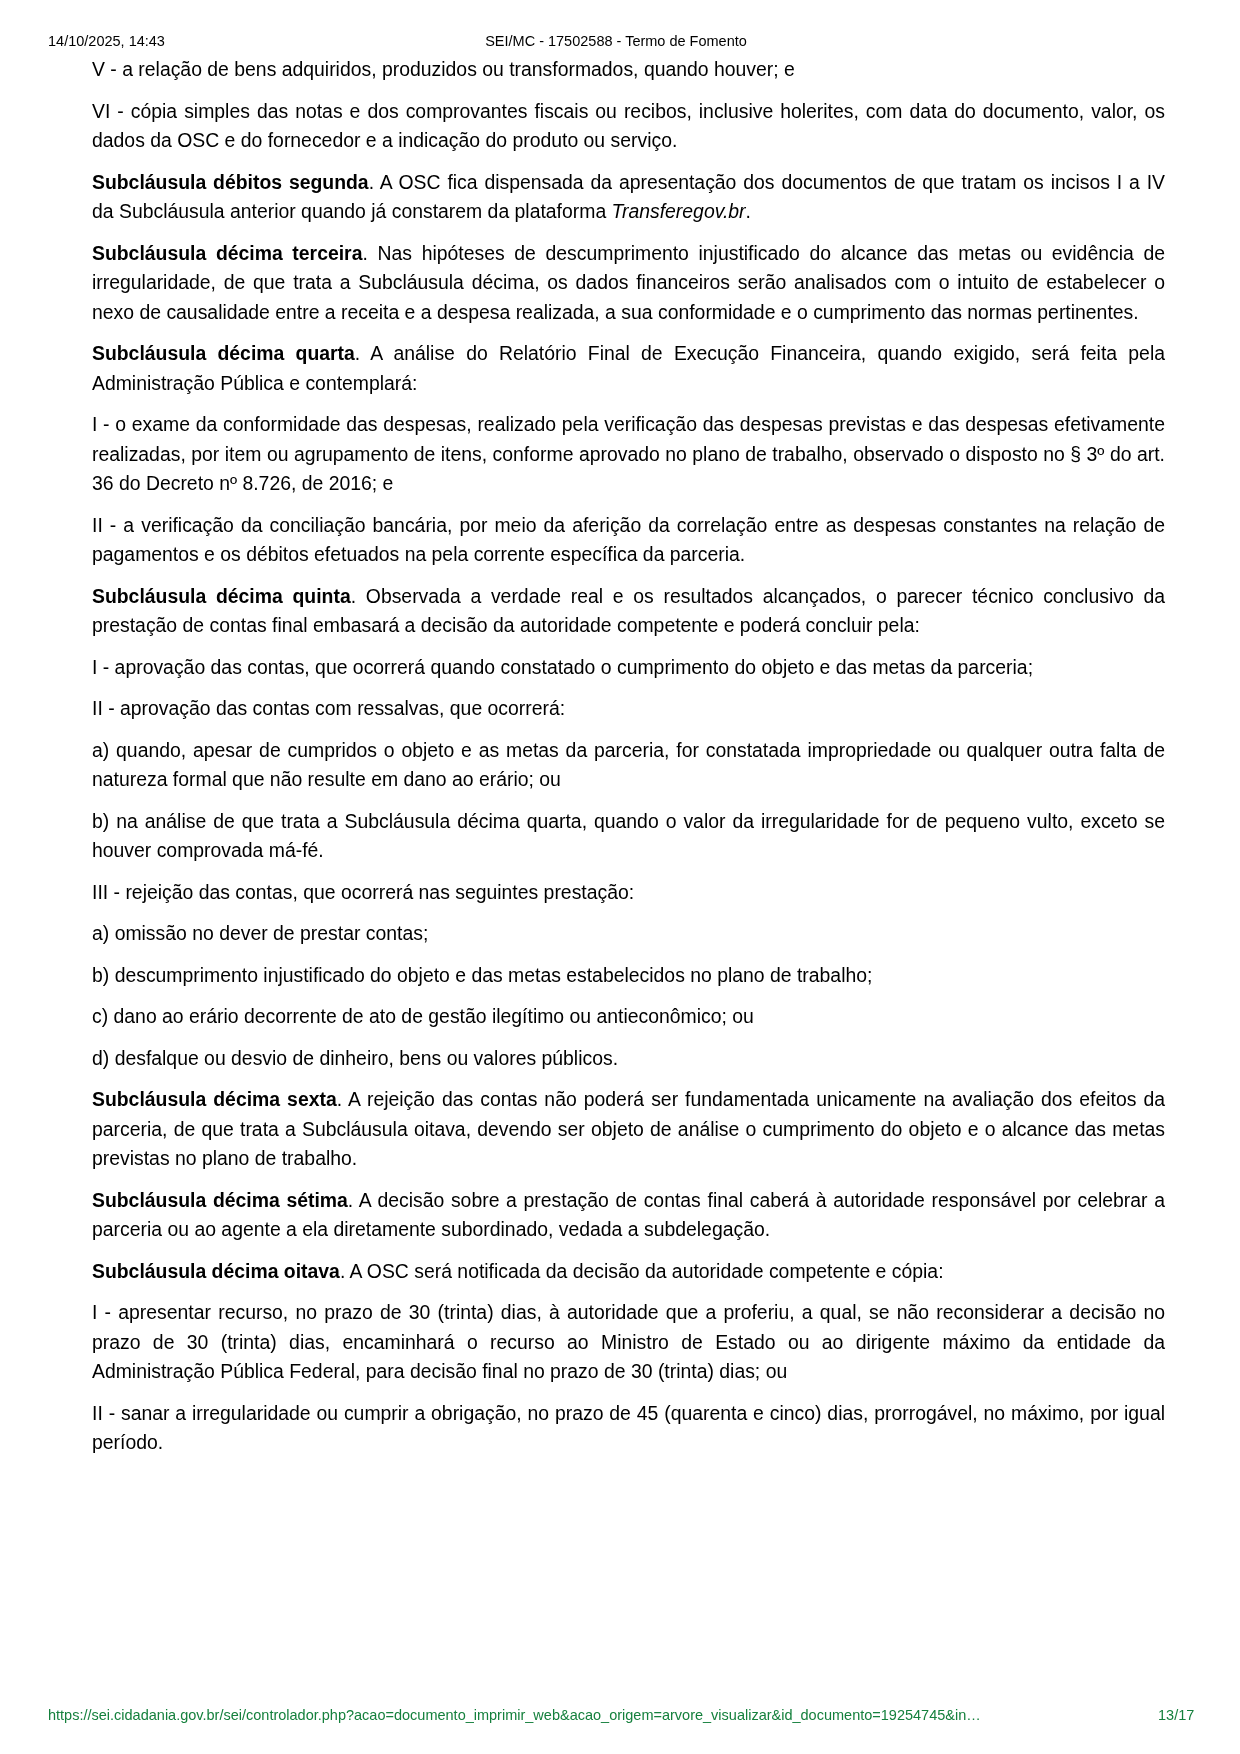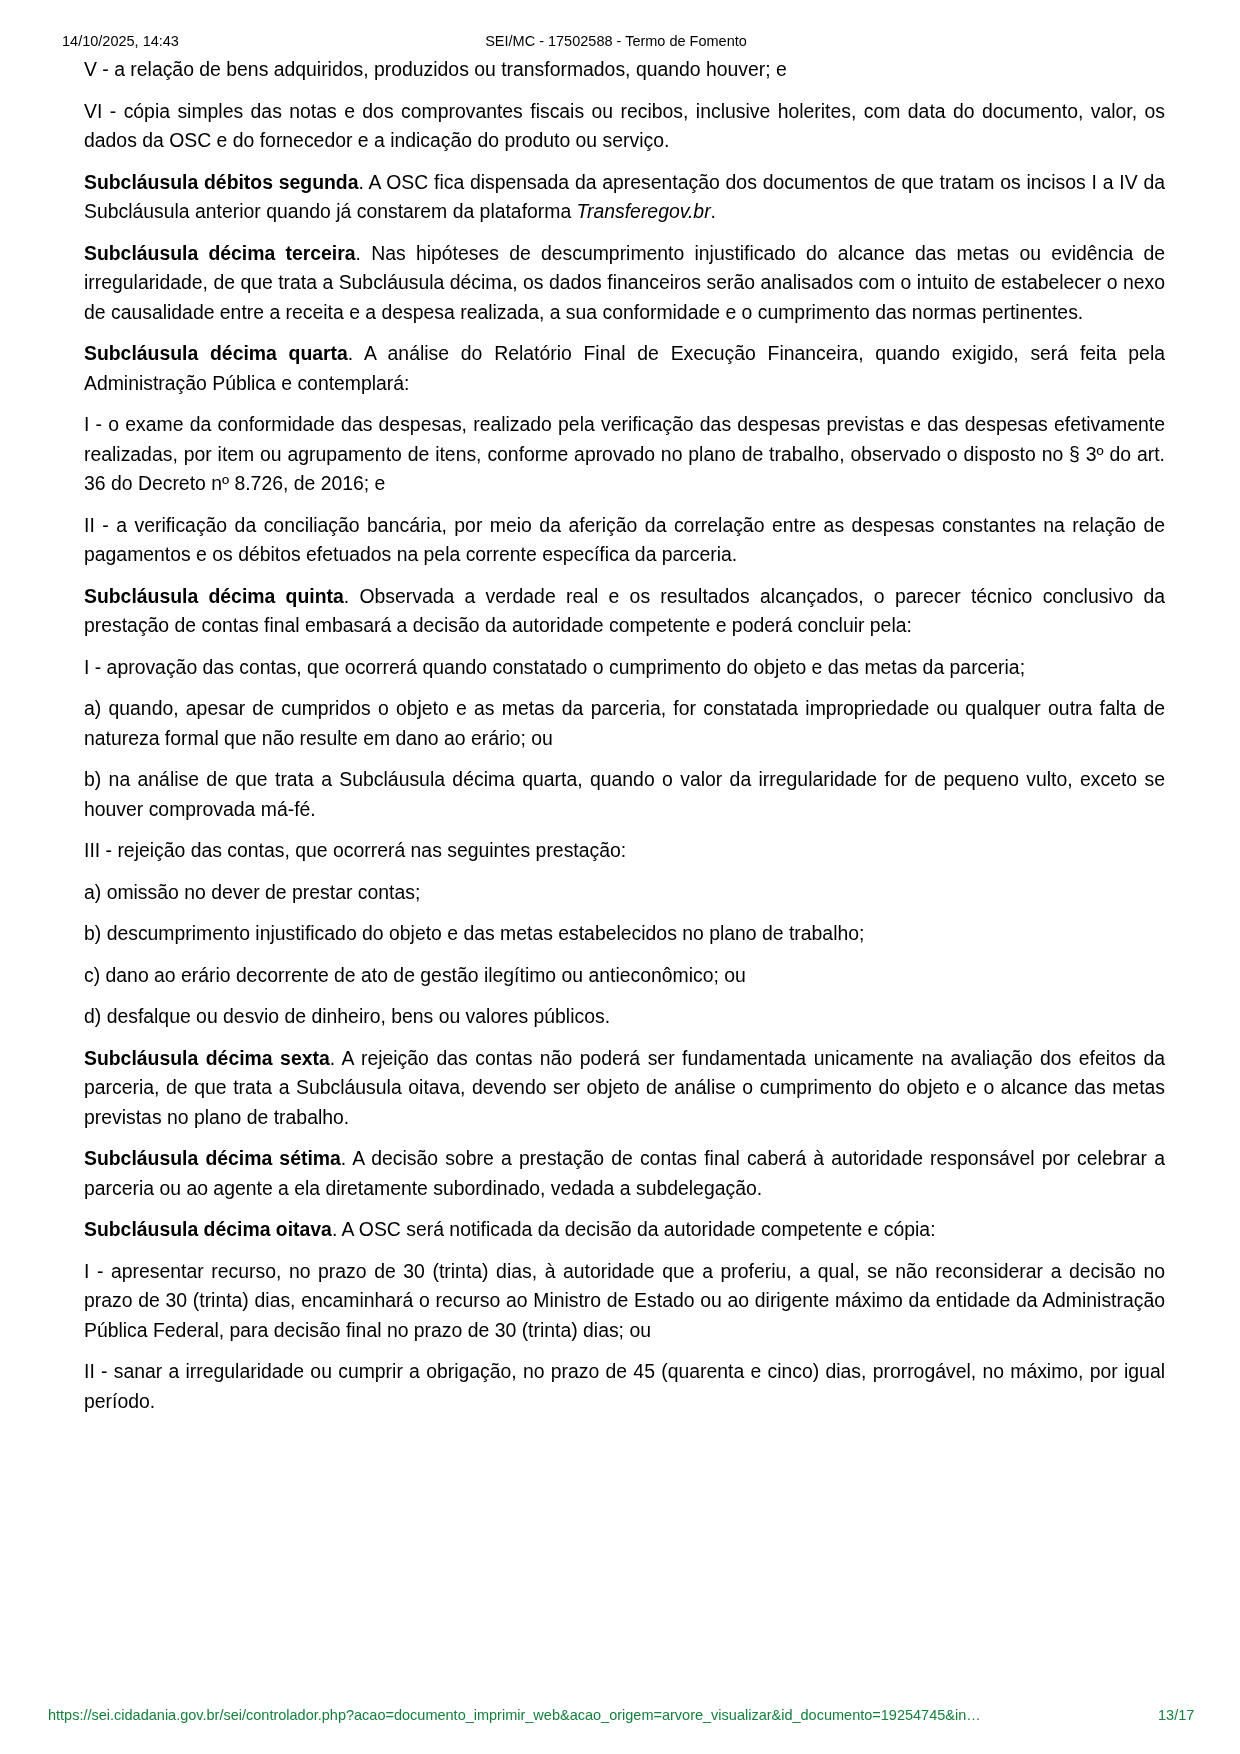--- a/index.html
+++ b/index.html
@@ -4,35 +4,35 @@
   <style>
     html, body { margin: 0; padding: 0; background: #ffffff; }
     body {
       width: 1240px; height: 1754px; position: relative; overflow: hidden;
       color: #000;
     }
     .print-header {
       position: absolute; top: 30px; left: 0; width: 1240px; height: 20px;
       font-family: "Liberation Sans", sans-serif; font-size: 14.5px; color: #000;
     }
-    .print-header .date { position: absolute; left: 48px; top: 3px; margin-left: 14px; }
+    .print-header .date { position: absolute; left: 48px; top: 3px; }
     .print-header .title { position: absolute; left: 0; width: 1232px; text-align: center; top: 3px; }
     .print-footer {
       position: absolute; top: 1704px; left: 0; width: 1240px; height: 20px;
       font-family: "Liberation Sans", sans-serif; font-size: 14.5px; color: #15803d;
     }
     .print-footer .url { position: absolute; left: 48px; top: 3px; white-space: nowrap; }
     .print-footer .page { position: absolute; left: 1158px; top: 3px; }
     .content {
       position: absolute; top: 55px; left: 84px; width: 1081px;
       font-family: "Liberation Sans", sans-serif;
       font-size: 19.4px; line-height: 29.5px;
     }
     .content p {
-      margin: 0 0 12px 0; text-align: justify;
+      margin: 0 0 12px 8px; text-align: justify;
     }
     .content b { font-weight: bold; }
     .content i { font-style: italic; }
   </style>
 </head>
 <body>
 
 <div class="print-header">
   <span class="date">14/10/2025, 14:43</span>
   <span class="title">SEI/MC - 17502588 - Termo de Fomento</span>
@@ -41,20 +41,21 @@
 <div class="content" id="doc-body">
     <p><span>V - a relação de bens adquiridos, produzidos ou transformados, quando houver; e</span></p>
     <p><span>VI - cópia simples das notas e dos comprovantes fiscais ou recibos, inclusive holerites, com data do documento, valor, os dados da OSC e do fornecedor e a indicação do produto ou serviço.</span></p>
     <p><b>Subcláusula débitos segunda</b><span>. A OSC fica dispensada da apresentação dos documentos de que tratam os incisos I a IV da Subcláusula anterior quando já constarem da plataforma </span><i>Transferegov.br</i><span>.</span></p>
     <p><b>Subcláusula décima terceira</b><span>. Nas hipóteses de descumprimento injustificado do alcance das metas ou evidência de irregularidade, de que trata a Subcláusula décima, os dados financeiros serão analisados com o intuito de estabelecer o nexo de causalidade entre a receita e a despesa realizada, a sua conformidade e o cumprimento das normas pertinentes.</span></p>
     <p><b>Subcláusula décima quarta</b><span>. A análise do Relatório Final de Execução Financeira, quando exigido, será feita pela Administração Pública e contemplará:</span></p>
     <p><span>I - o exame da conformidade das despesas, realizado pela verificação das despesas previstas e das despesas efetivamente realizadas, por item ou agrupamento de itens, conforme aprovado no plano de trabalho, observado o disposto no § 3º do art. 36 do Decreto nº 8.726, de 2016; e</span></p>
     <p><span>II - a verificação da conciliação bancária, por meio da aferição da correlação entre as despesas constantes na relação de pagamentos e os débitos efetuados na pela corrente específica da parceria.</span></p>
     <p><b>Subcláusula décima quinta</b><span>. Observada a verdade real e os resultados alcançados, o parecer técnico conclusivo da prestação de contas final embasará a decisão da autoridade competente e poderá concluir pela:</span></p>
     <p><span>I - aprovação das contas, que ocorrerá quando constatado o cumprimento do objeto e das metas da parceria;</span></p>
+    <p><span>II - aprovação das contas com ressalvas, que ocorrerá:</span></p>
     <p><span>a) quando, apesar de cumpridos o objeto e as metas da parceria, for constatada impropriedade ou qualquer outra falta de natureza formal que não resulte em dano ao erário; ou</span></p>
     <p><span>b) na análise de que trata a Subcláusula décima quarta, quando o valor da irregularidade for de pequeno vulto, exceto se houver comprovada má-fé.</span></p>
     <p><span>III - rejeição das contas, que ocorrerá nas seguintes prestação:</span></p>
     <p><span>a) omissão no dever de prestar contas;</span></p>
     <p><span>b) descumprimento injustificado do objeto e das metas estabelecidos no plano de trabalho;</span></p>
     <p><span>c) dano ao erário decorrente de ato de gestão ilegítimo ou antieconômico; ou</span></p>
     <p><span>d) desfalque ou desvio de dinheiro, bens ou valores públicos.</span></p>
     <p><b>Subcláusula décima sexta</b><span>. A rejeição das contas não poderá ser fundamentada unicamente na avaliação dos efeitos da parceria, de que trata a Subcláusula oitava, devendo ser objeto de análise o cumprimento do objeto e o alcance das metas previstas no plano de trabalho.</span></p>
     <p><b>Subcláusula décima sétima</b><span>. A decisão sobre a prestação de contas final caberá à autoridade responsável por celebrar a parceria ou ao agente a ela diretamente subordinado, vedada a subdelegação.</span></p>
     <p><b>Subcláusula décima oitava</b><span>. A OSC será notificada da decisão da autoridade competente e cópia:</span></p>

